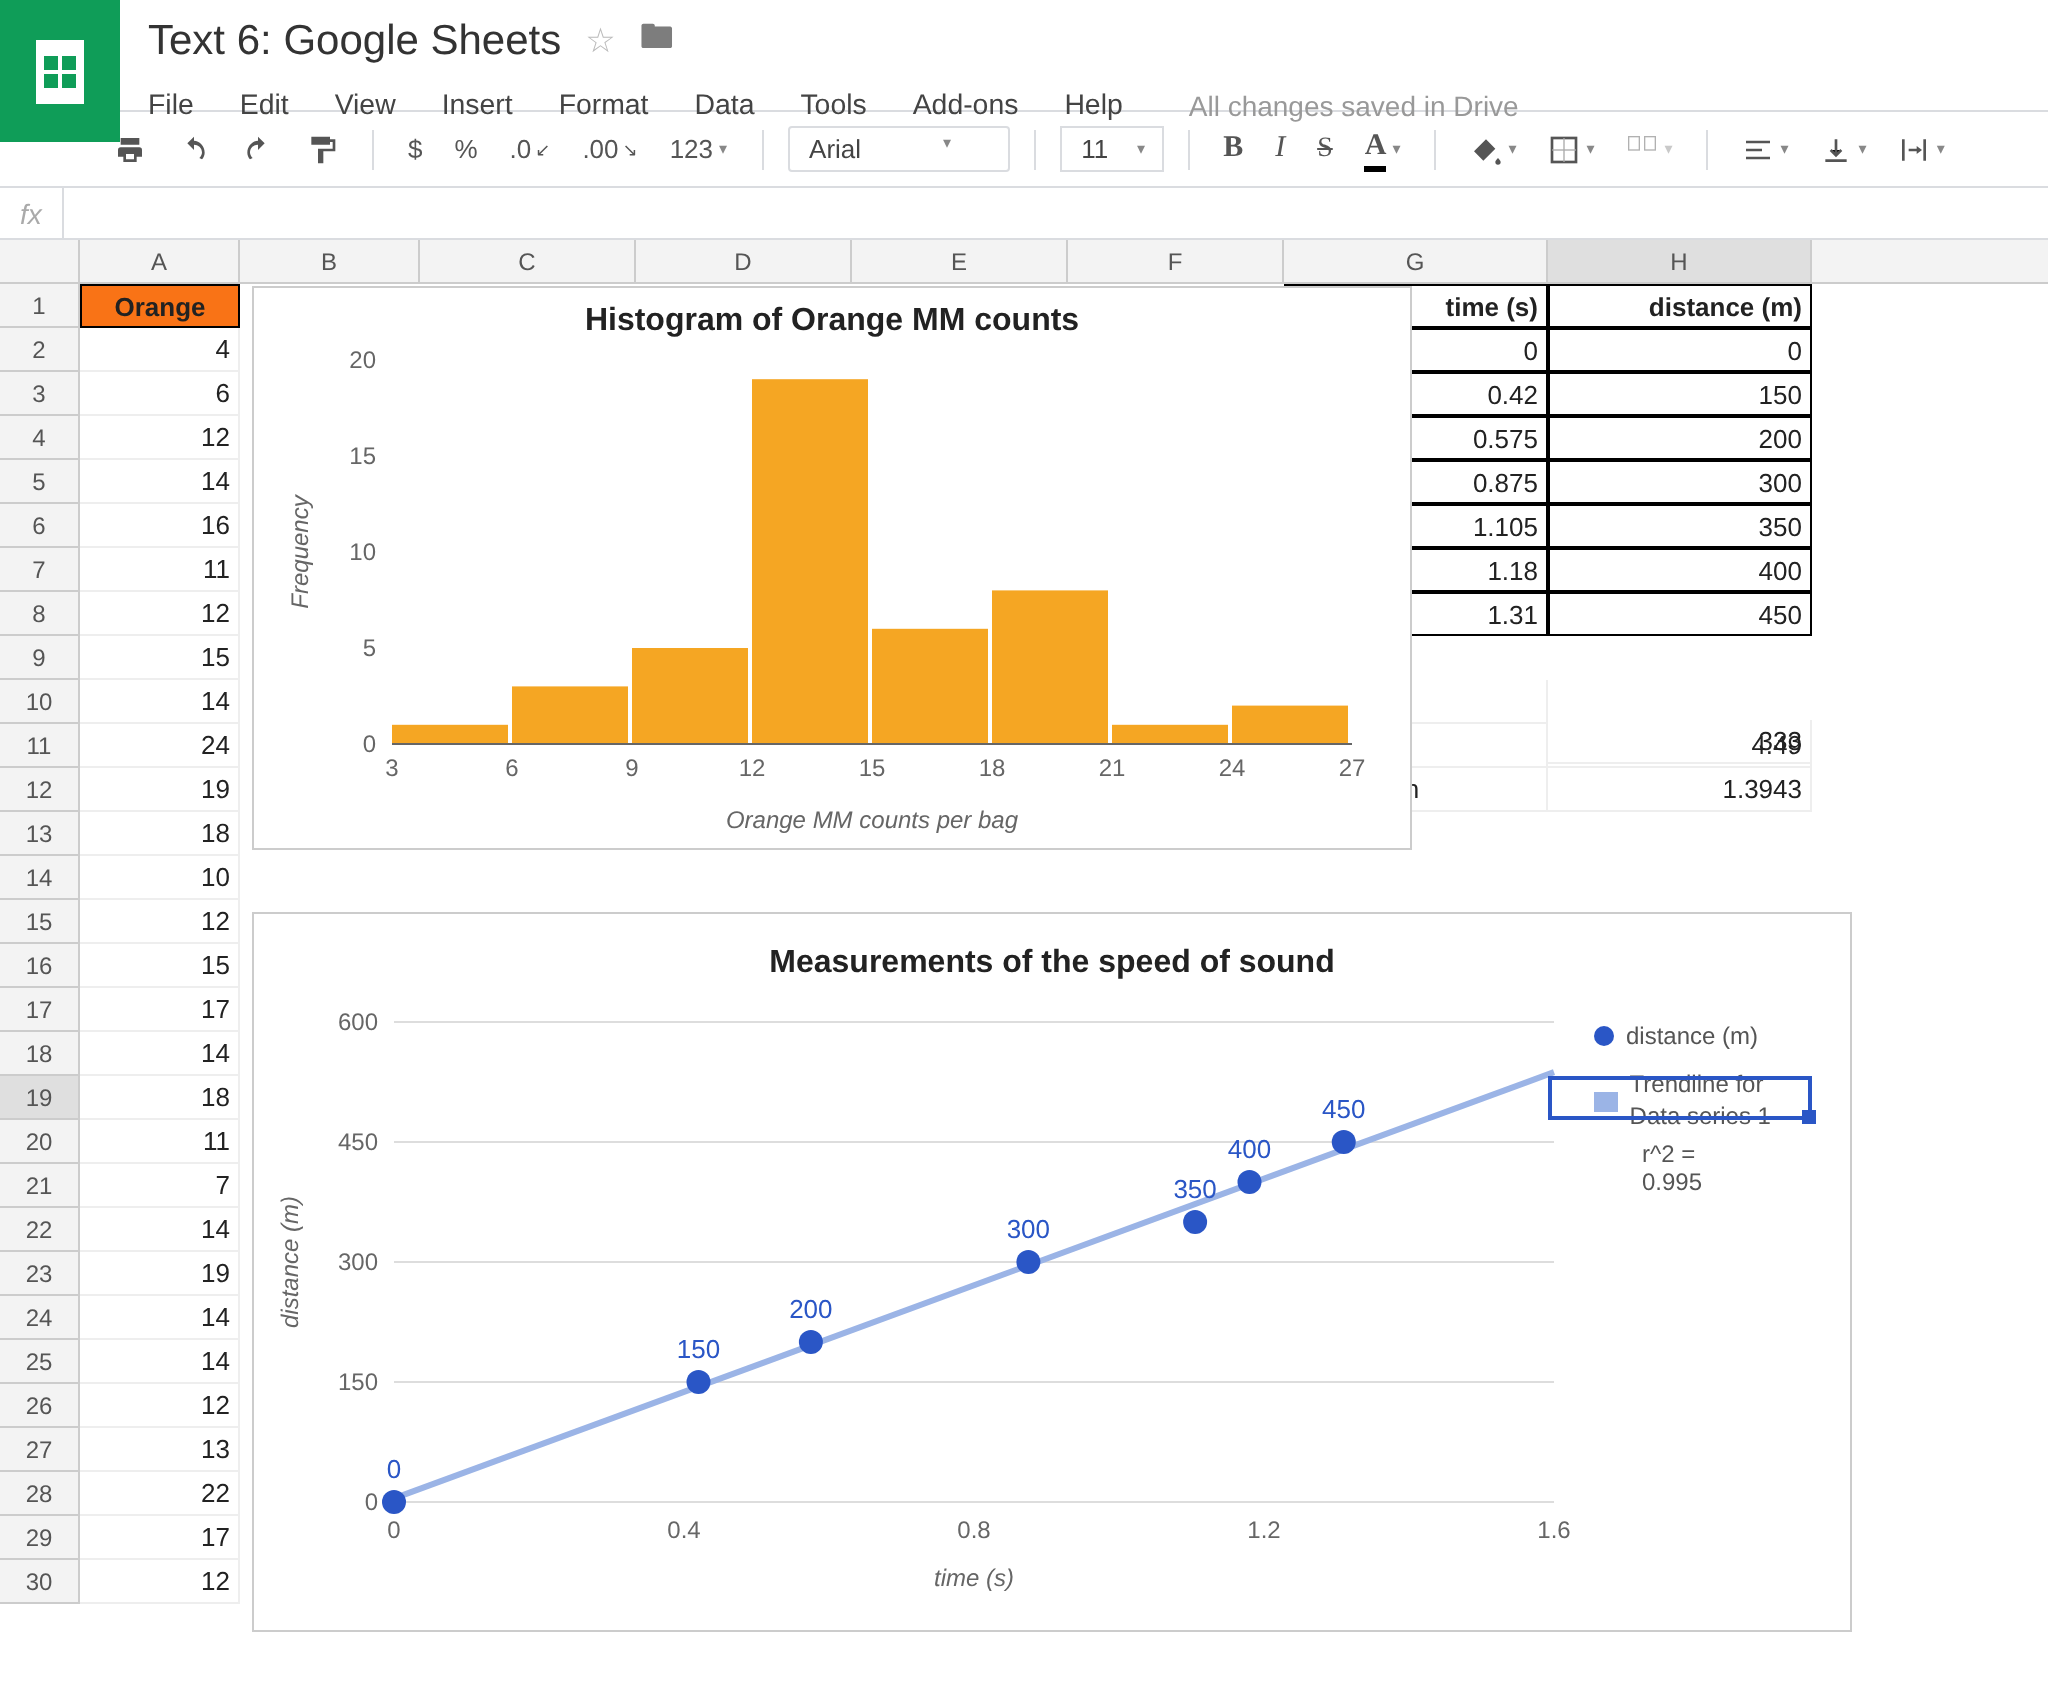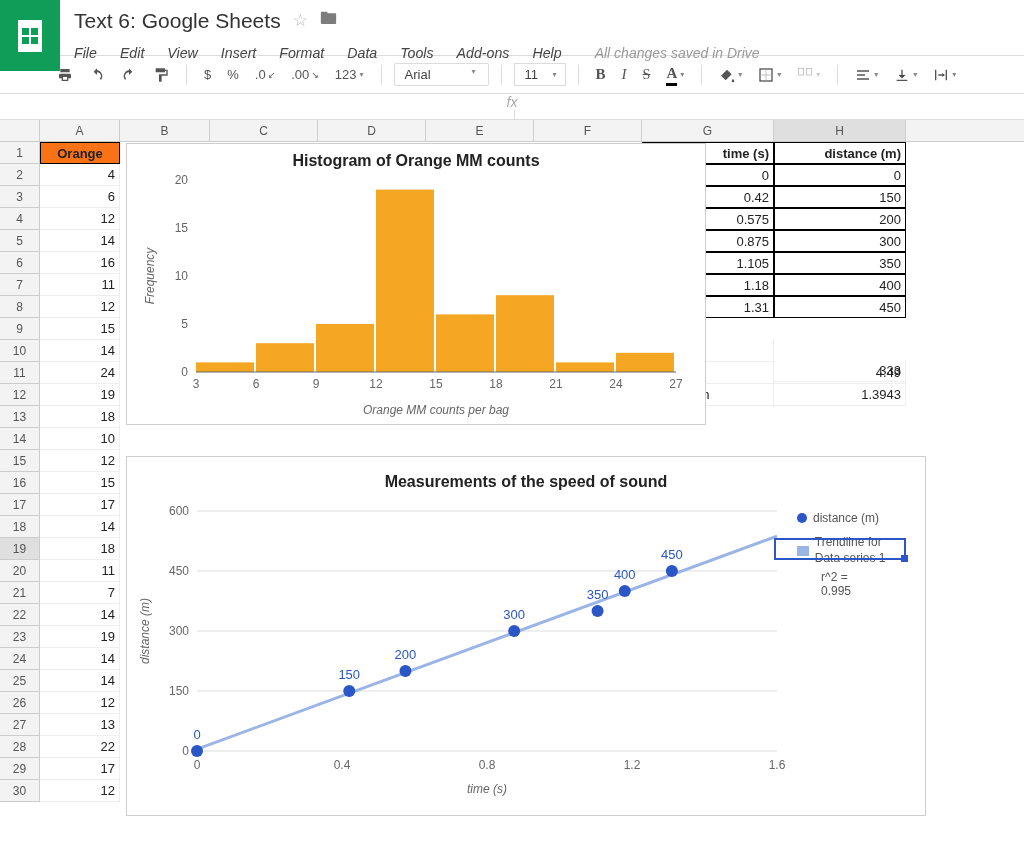--- a/index.html
+++ b/index.html
@@ -5,31 +5,31 @@
   * { box-sizing: border-box; margin: 0; padding: 0; }
   body { font-family: Arial, sans-serif; font-size: 13px; color: #222; background: #fff; width: 1024px; height: 844px; overflow: hidden; position: relative; }
   .topbar { display: flex; align-items: flex-start; height: 56px; border-bottom: 1px solid #dadce0; }
   .app-logo { width: 60px; height: 71px; background: #0f9d58; display: flex; align-items: center; justify-content: center; }
   .app-logo svg { fill: #fff; }
   .header-right { flex: 1; padding-left: 14px; }
   .doc-row { display: flex; align-items: center; gap: 12px; padding-top: 6px; }
   .doc-title { font-size: 21px; color: #333; font-weight: 400; }
   .star-icon { color: #bbb; font-size: 17px; }
   .folder-icon { color: #7d7d7d; font-size: 17px; }
-  .menu-row { display: flex; align-items: center; gap: 0; font-size: 14.2px; color: #444; margin-top: 6px; font-style: italic; }
+  .menu-row { display: flex; align-items: center; gap: 0; font-size: 14.2px; color: #444; margin-top: 6px; }
   .menu-item { padding: 4px 10px 4px 0; margin-right:13px; cursor: pointer; }
   .save-status { color: #999; margin-left: 10px; font-size: 14px; }
   .toolbar { height: 38px; border-bottom: 1px solid #dadce0; display: flex; align-items: center; padding-left: 52px; gap: 6px; font-size: 13px; color: #444; }
   .tb-sep { width: 1px; height: 20px; background: #dadce0; margin: 0 6px; }
   .tb-btn { padding: 3px 5px; cursor: pointer; color:#555; display:inline-flex; align-items:center; gap:2px; }
   .tb-btn svg { width: 16px; height: 16px; }
   .dd-arrow { font-size: 8px; color: #888; margin-left:1px;}
-  .font-dd { border: 1px solid #dadce0; padding: 3px 12px 3px 10px; border-radius:2px; display:flex; align-items:flex-start; gap:40px;}
+  .font-dd { border: 1px solid #dadce0; padding: 3px 28px 3px 10px; border-radius:2px; display:flex; align-items:flex-start; gap:40px;}
   .size-dd { border: 1px solid #dadce0; padding: 3px 8px 3px 10px; width:52px; display:flex; align-items:center; justify-content:space-between;}
-  .formula-bar { height: 26px; border-bottom: 1px solid #dadce0; display:flex; align-items:center; padding-left: 10px; flex-direction: column; }
+  .formula-bar { height: 26px; border-bottom: 1px solid #dadce0; display:flex; align-items:center; padding-left: 10px; }
   .fx { font-style: italic; color: #aaa; font-size: 14px; margin-right: 10px; }
   .fx-sep { width:1px; height:100%; background:#dadce0; margin-right:6px;}
   .grid-area { position: relative; height: 716px; overflow: hidden; }
   .col-headers { display: flex; height: 22px; background: #f3f3f3; border-bottom: 1px solid #ccc; font-size: 12px; color: #555; }
   .rownum-corner { width: 40px; border-right: 1px solid #ccc; background: #f3f3f3; }
   .col-h { border-right: 1px solid #ccc; display:flex; align-items:center; justify-content:center; background:#f3f3f3; }
   .col-h.sel { background:#dfdfdf; }
   .grid-body { display: flex; }
   .rownums { width: 40px; background: #f3f3f3; }
   .rownum { height: 22px; border-bottom: 1px solid #ccc; border-right: 1px solid #ccc; display:flex; align-items:center; justify-content:center; font-size: 12px; color:#555; }

